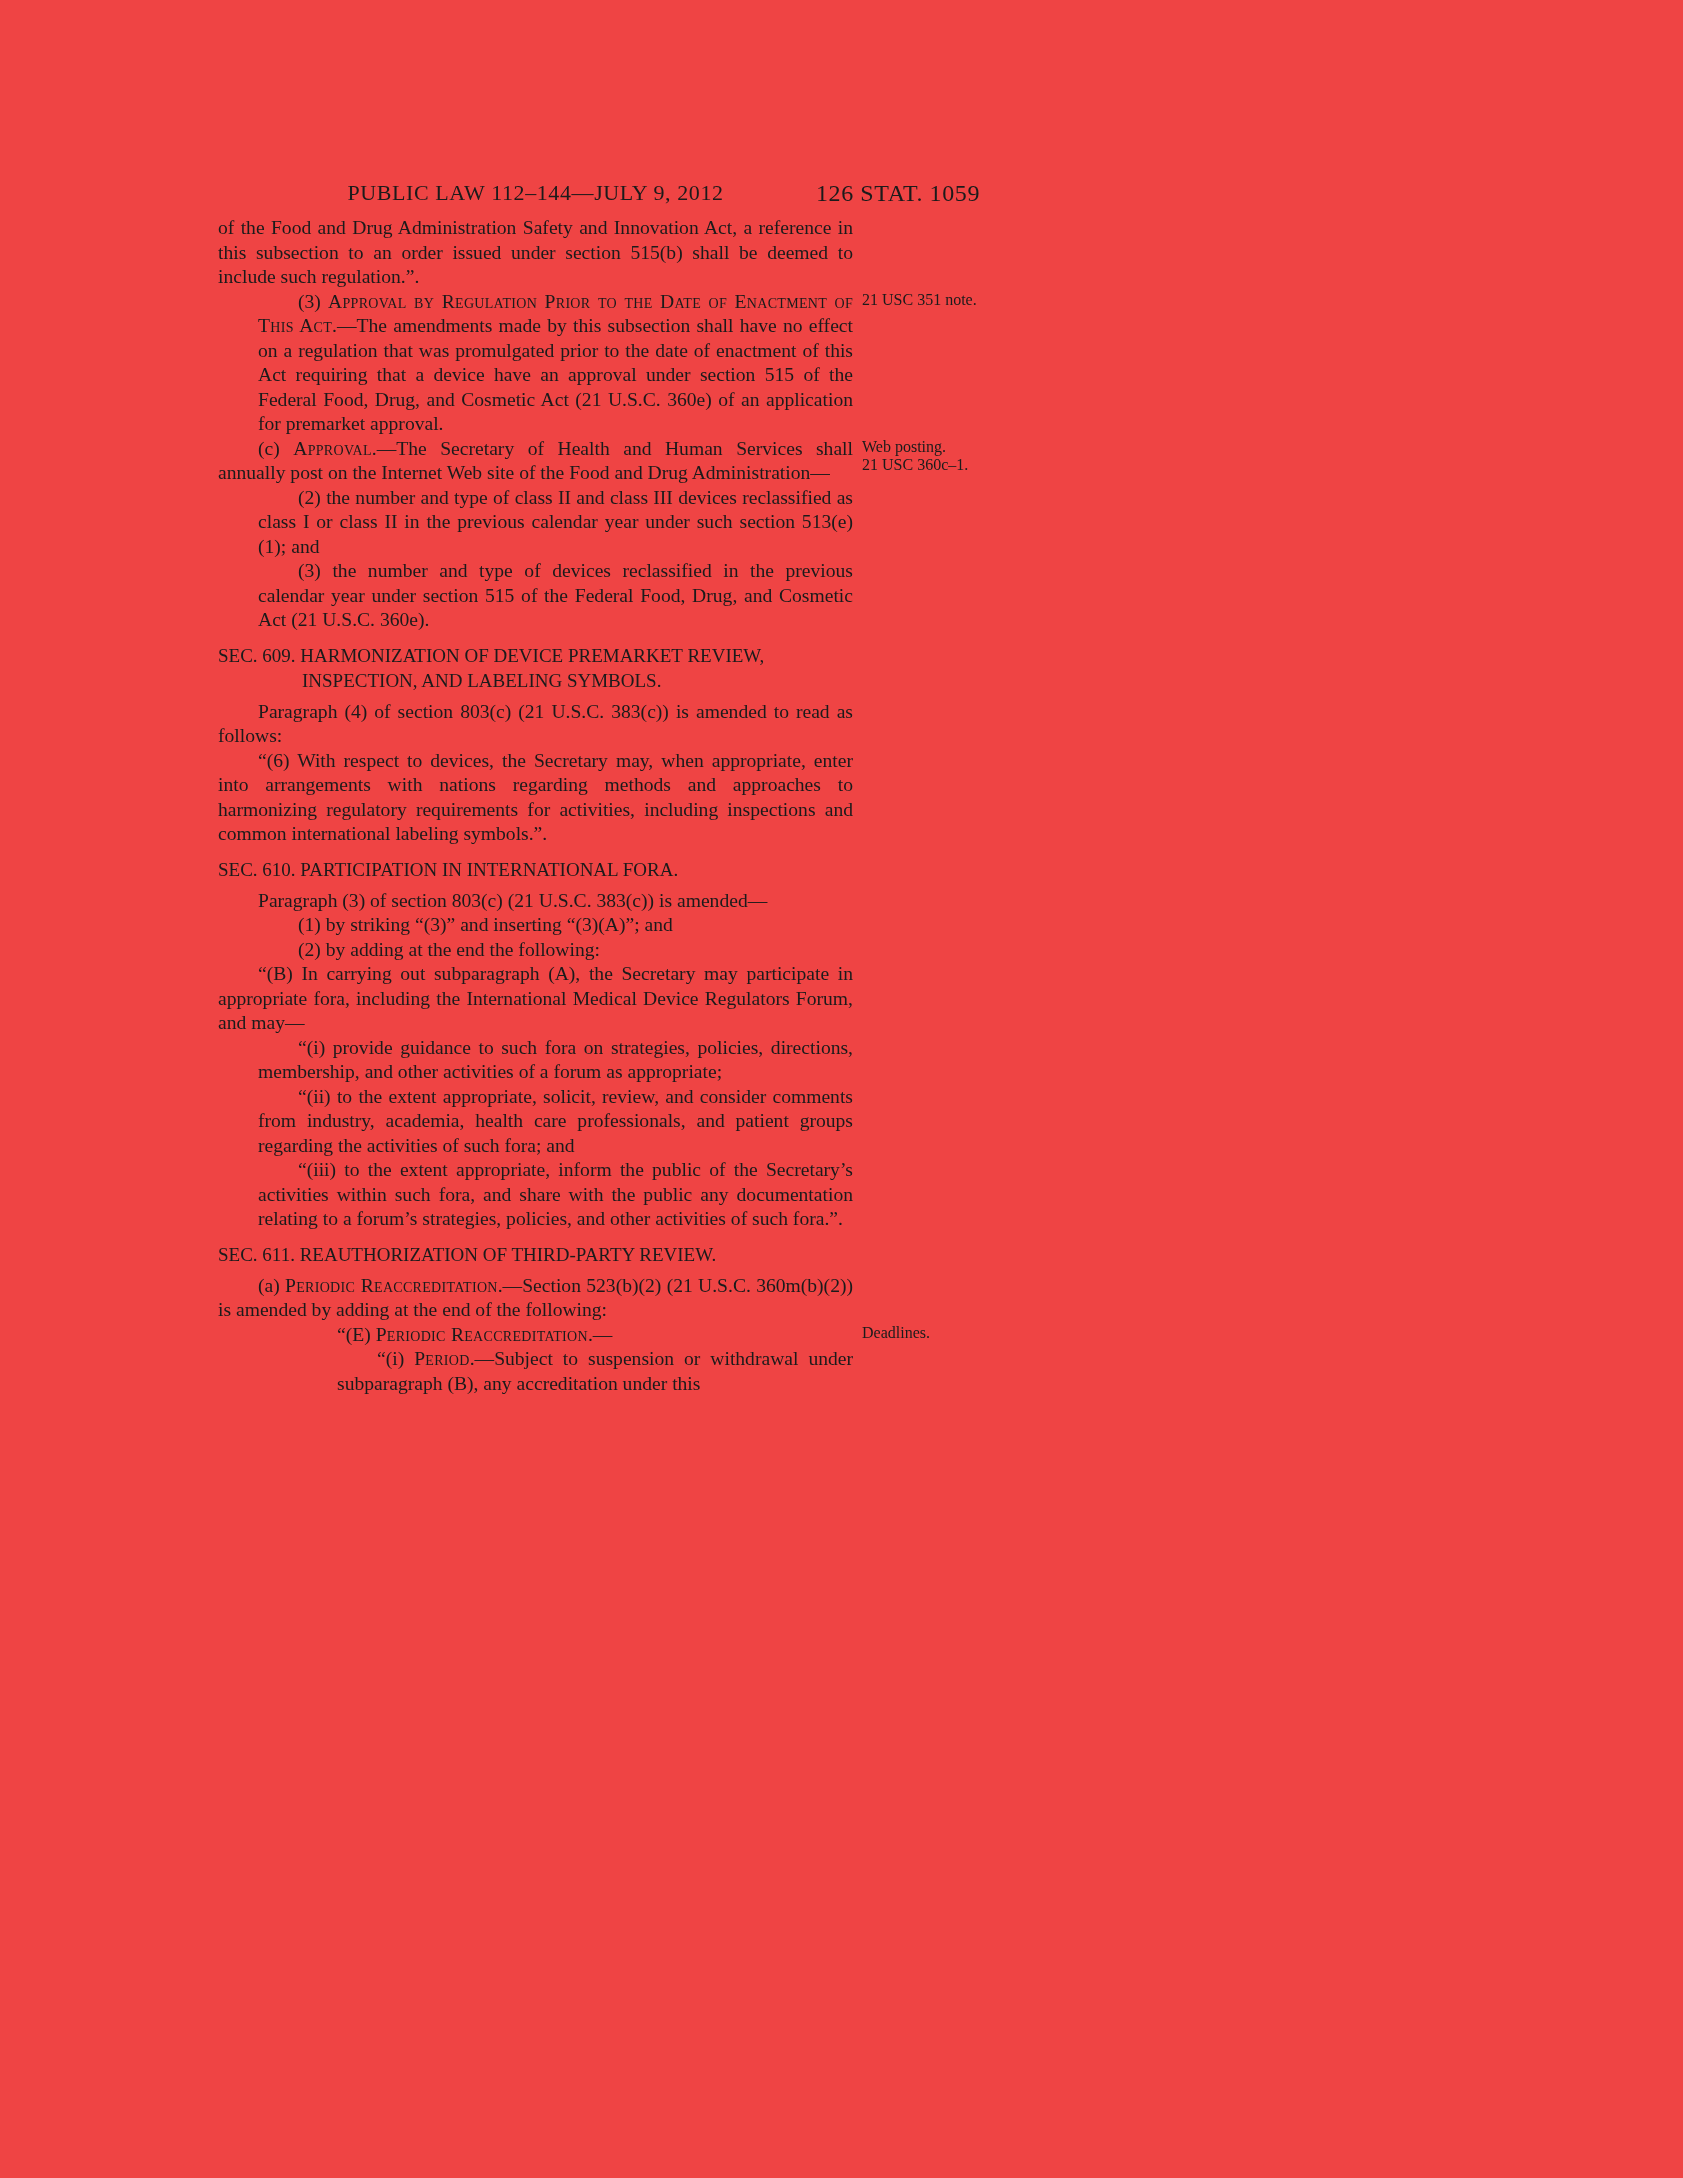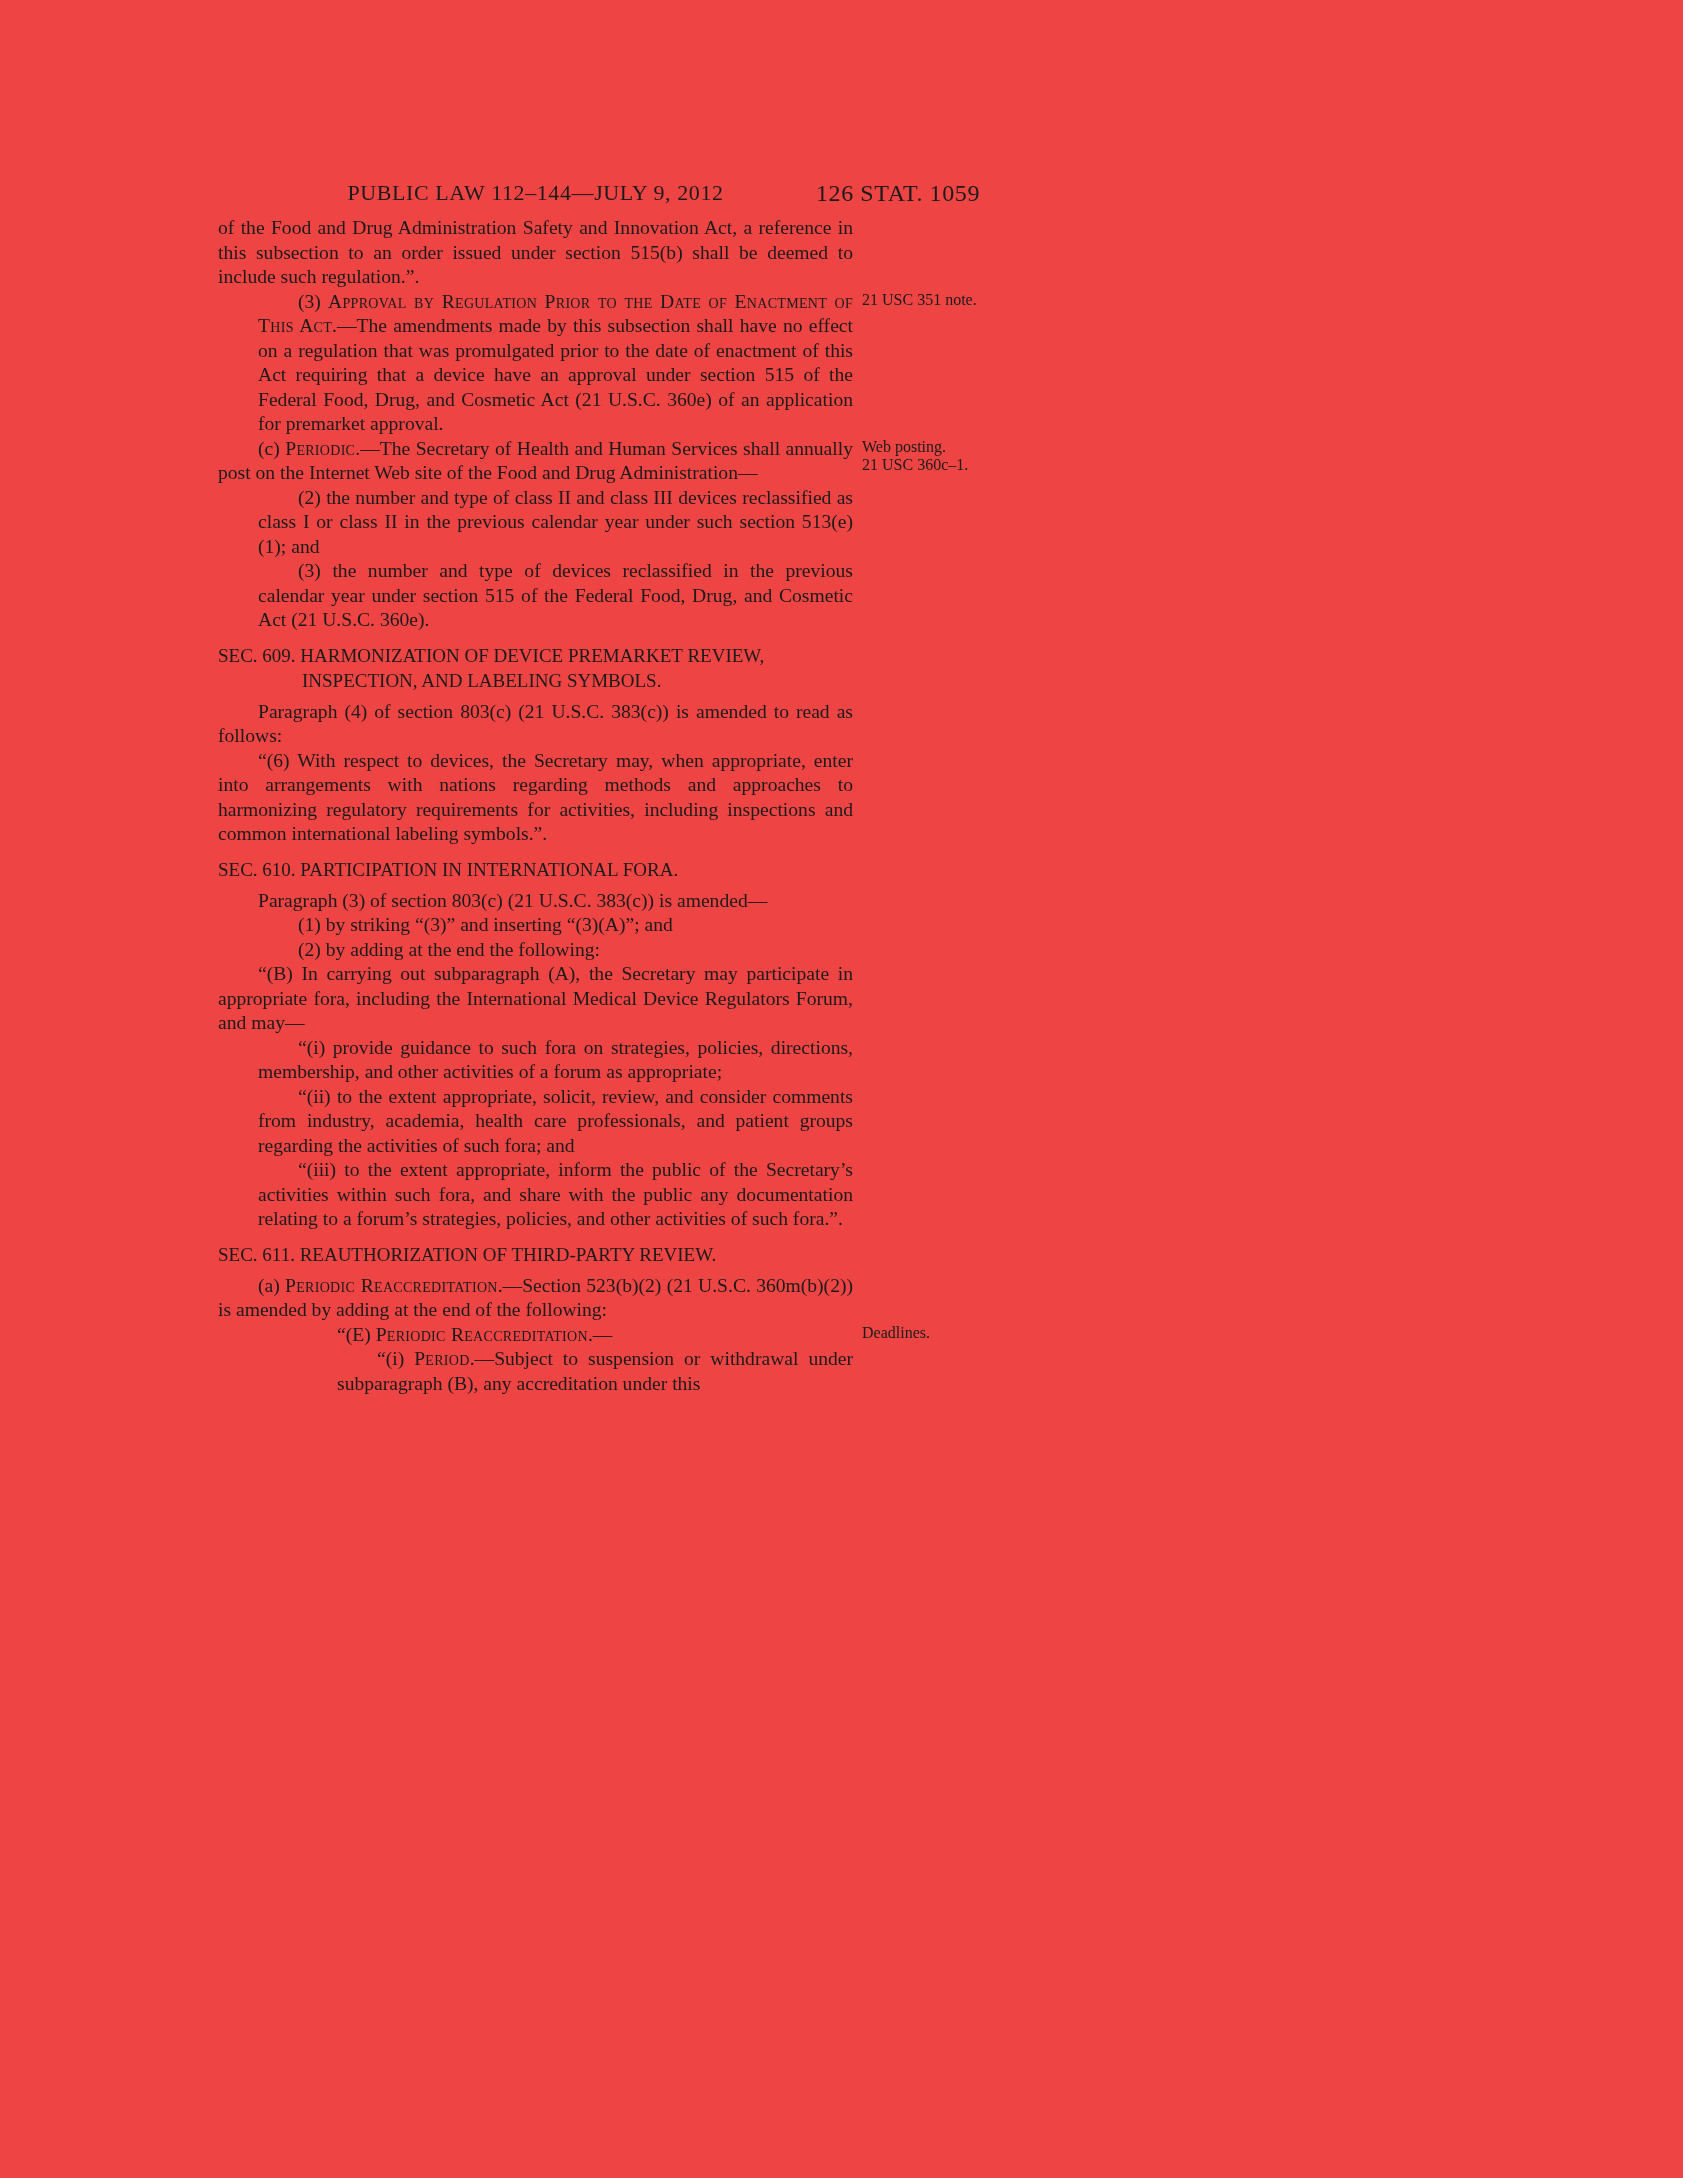--- a/index.html
+++ b/index.html
@@ -55,21 +55,21 @@
 
   <div class="header-law">PUBLIC LAW 112–144—JULY 9, 2012</div>
   <div class="header-stat">126 STAT. 1059</div>
 
   <div class="main">
 
     <p class="para c00"><span>of the Food and Drug Administration Safety and Innovation Act, a reference in this subsection to an order issued under section 515(b) shall be deemed to include such regulation.”.</span></p>
 
     <p class="para c21"><span>(3) </span><span class="sc">Approval by Regulation Prior to the Date of Enactment of This Act</span><span>.—The amendments made by this subsection shall have no effect on a regulation that was promulgated prior to the date of enactment of this Act requiring that a device have an approval under section 515 of the Federal Food, Drug, and Cosmetic Act (21 U.S.C. 360e) of an application for premarket approval.</span><span class="note">21 USC 351 note.</span></p>
 
-    <p class="para c10"><span>(c) </span><span class="sc">Periodic</span><span>.—The Secretary of Health and Human Services shall annually post on the Internet Web site of the Food and Drug Administration—</span><span class="note">
+    <p class="para c10"><span>(c) </span><span class="sc">Approval</span><span>.—The Secretary of Health and Human Services shall annually post on the Internet Web site of the Food and Drug Administration—</span><span class="note">
           <span style="display:block">Web posting.</span>
           <span style="display:block">21 USC 360c–1.</span>
         </span></p>
 
 
     <p class="para c21"><span>(2) the number and type of class II and class III devices reclassified as class I or class II in the previous calendar year under such section 513(e)(1); and</span></p>
 
     <p class="para c21"><span>(3) the number and type of devices reclassified in the previous calendar year under section 515 of the Federal Food, Drug, and Cosmetic Act (21 U.S.C. 360e).</span></p>
 
     <p class="para heading"><span>SEC. 609. HARMONIZATION OF DEVICE PREMARKET REVIEW, INSPECTION, AND LABELING SYMBOLS.</span></p>

